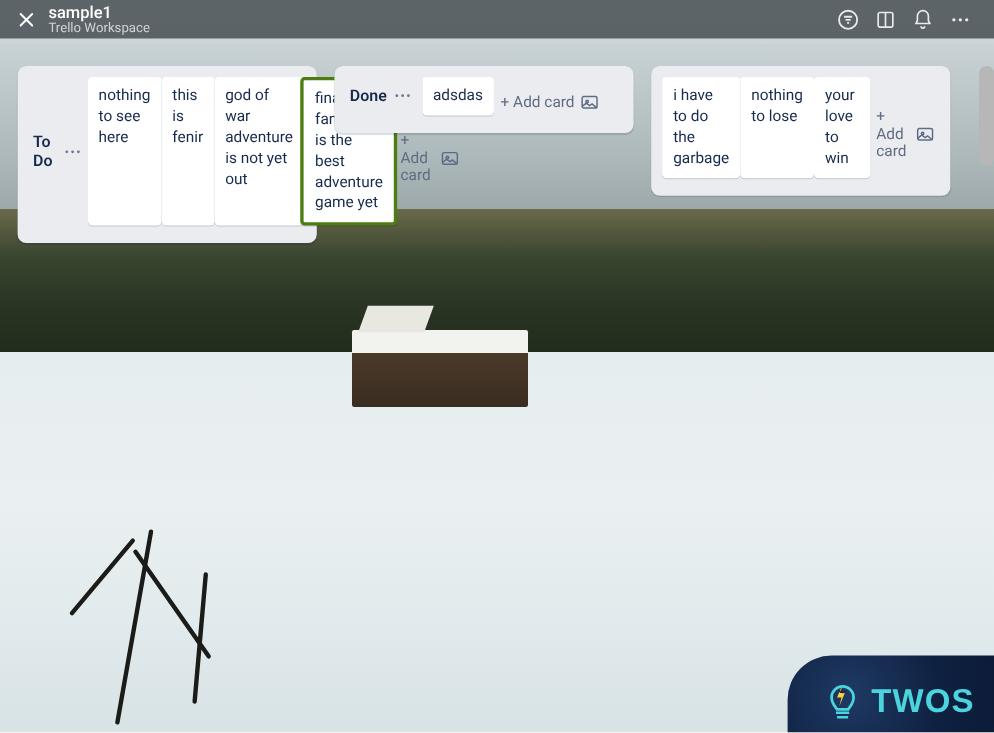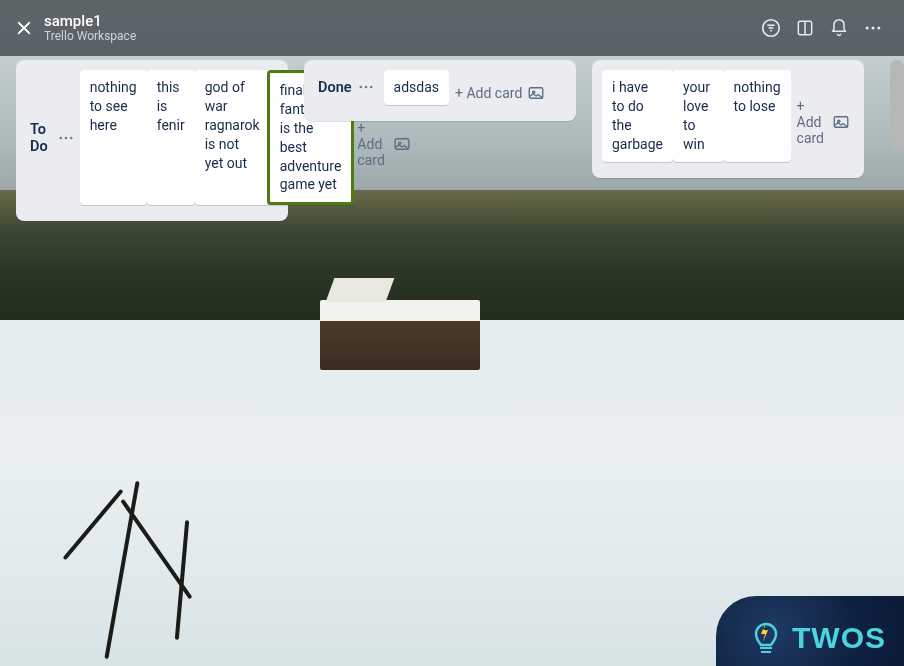--- a/index.html
+++ b/index.html
@@ -28,21 +28,21 @@
   .branches { position:absolute; left:60px; top:480px; width:200px; height:160px; z-index:0; }
   .branch { position:absolute; background:#1b1b18; border-radius:2px; }
   .branch.b1 { left:60px; top:0; width:4px; height:180px; transform: rotate(10deg); }
   .branch.b2 { left:60px; top:20px; width:4px; height:120px; transform: rotate(-35deg); transform-origin: top; }
   .branch.b3 { left:60px; top:10px; width:4px; height:90px; transform: rotate(40deg); transform-origin: top; }
   .branch.b4 { left:120px; top:40px; width:4px; height:120px; transform: rotate(5deg); }
   .scrollbar-track { position:absolute; right:0; top:60px; width:14px; height:90px;
     background:#b7b7b7; border-radius:7px; z-index:5; }
 
   
-  .topbar { position:absolute; top:0; left:0; width:100%; height:56px;
+  .topbar { position:absolute; top:0; left:0; width:100%; height:35px;
     display:flex; align-items:center; padding:0 14px; color:#fff;
     background: rgba(60,66,72,0.78); z-index:10; }
   .topbar .close { width:20px; height:20px; display:flex; align-items:center; justify-content:center;
     cursor:pointer; margin-right:10px; }
   .topbar .titleblock { display:flex; flex-direction:column; line-height:1.1; }
   .topbar .board-title { font-size:15px; font-weight:500; color:#fff; }
   .topbar .workspace { font-size:12px; color:#cfd4d8; }
   .topbar .spacer { flex:1; }
   .topbar .icon-btn { width:34px; height:34px; display:flex; align-items:center; justify-content:center;
     cursor:pointer; border-radius:4px; color:#e8ebee; }
@@ -140,21 +140,21 @@
         <div class="list-menu">
           <svg width="18" height="18" viewBox="0 0 24 24" fill="currentColor">
               <circle cx="5" cy="12" r="1.7"></circle>
               <circle cx="12" cy="12" r="1.7"></circle>
               <circle cx="19" cy="12" r="1.7"></circle>
             </svg>
         </div>
       </div>
       <div class="card"><span>nothing to see here</span></div>
       <div class="card"><span>this is fenir</span></div>
-      <div class="card"><span>god of war ragnarok is not yet out</span></div>
+      <div class="card"><span>god of war adventure is not yet out</span></div>
       <div class="card highlight"><span>final fantasty is the best adventure game yet</span></div>
       <div class="list-footer">
         <span class="add-card-btn">+ Add card</span>
         <div class="template-icon">
           <svg width="18" height="18" viewBox="0 0 24 24" fill="none" stroke="currentColor" stroke-width="1.8">
               <rect x="3" y="5" width="18" height="14" rx="2"></rect>
               <circle cx="9" cy="11" r="1.5"></circle>
               <path d="M3 17l5-4 4 3 3-2 6 5"></path>
             </svg>
         </div>
@@ -180,22 +180,22 @@
               <rect x="3" y="5" width="18" height="14" rx="2"></rect>
               <circle cx="9" cy="11" r="1.5"></circle>
               <path d="M3 17l5-4 4 3 3-2 6 5"></path>
             </svg>
         </div>
       </div>
     </div>
 
     <div class="list">
       <div class="card"><span>i have to do the garbage</span></div>
+      <div class="card"><span>nothing to lose</span></div>
       <div class="card"><span>your love to win</span></div>
-      <div class="card"><span>nothing to lose</span></div>
       <div class="list-footer">
         <span class="add-card-btn">+ Add card</span>
         <div class="template-icon">
           <svg width="18" height="18" viewBox="0 0 24 24" fill="none" stroke="currentColor" stroke-width="1.8">
               <rect x="3" y="5" width="18" height="14" rx="2"></rect>
               <circle cx="9" cy="11" r="1.5"></circle>
               <path d="M3 17l5-4 4 3 3-2 6 5"></path>
             </svg>
         </div>
       </div>

